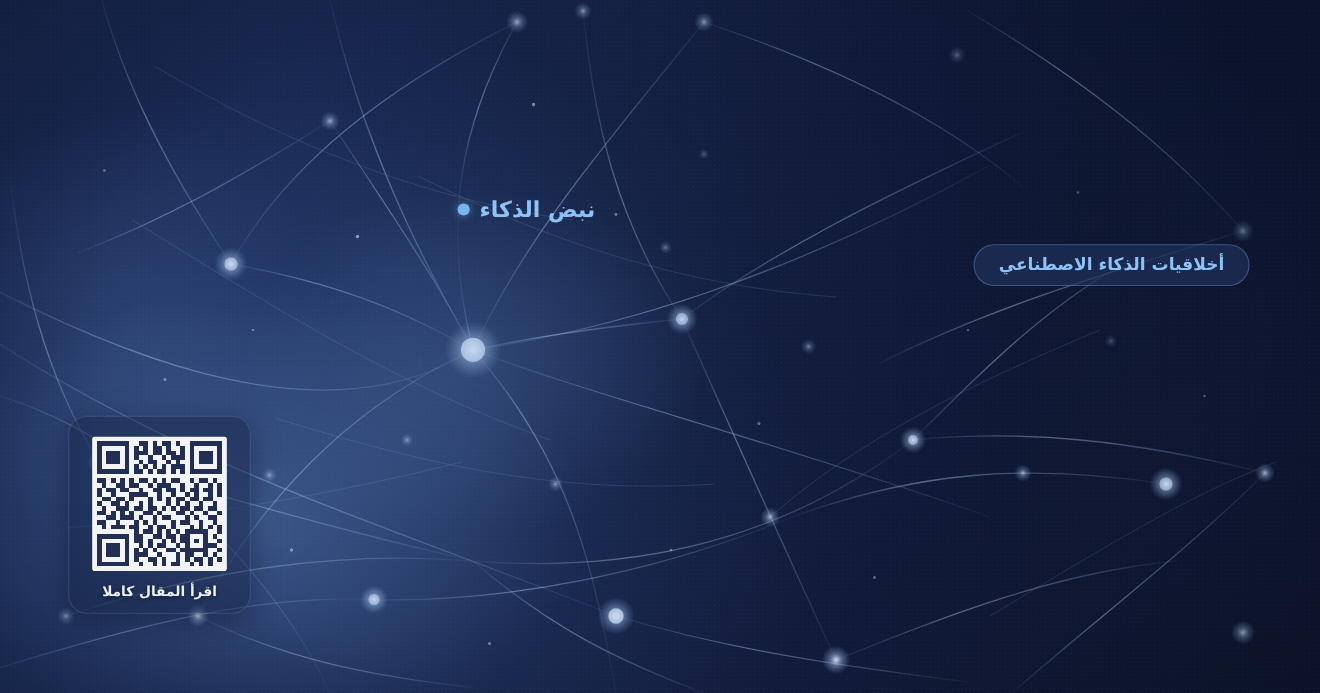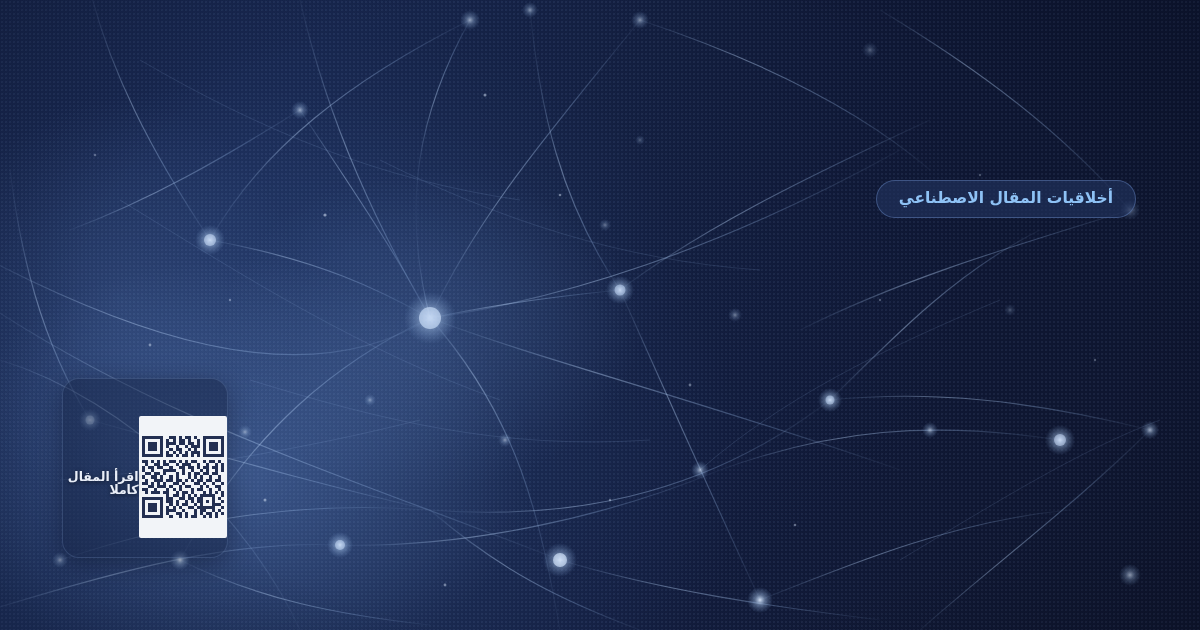--- a/index.html
+++ b/index.html
@@ -64,21 +64,21 @@
   }
 
   
   .qr-card{
     position:absolute;left:62px;top:378px;
     width:166px;height:180px;
     border-radius:17px;
     background:rgba(20,32,66,0.46);
     border:1px solid rgba(140,172,222,0.20);
     box-shadow:0 6px 26px rgba(3,7,20,0.35);
-    display:flex;flex-direction:row;align-items:center;
+    display:flex;flex-direction:column;align-items:center;
     padding-top:18px;box-sizing:border-box;
   }
   .qr-img{
     width:122px;height:122px;display:block;
     background:#f2f4f8;border-radius:2px;
   }
   .qr-caption{
     margin-top:13px;color:#e9eef8;
     font-size:12.5px;font-weight:bold;line-height:1;
     text-shadow:0 1px 4px rgba(0,0,0,0.5);
@@ -216,23 +216,27 @@
       <circle cx="610" cy="500" r="1.2" opacity="0.4"></circle>
       <circle cx="230" cy="300" r="1.2" opacity="0.4"></circle>
     </g>
   </svg>
 
   <div class="dots"></div>
   <div class="vignette"></div>
 
   <div class="content">
 
+    <div class="brand">
+      <span class="brand-dot"></span>
+      <span>نبض الذكاء</span>
+    </div>
 
     <div class="badge-row">
-      <span class="badge">أخلاقيات المقال الاصطناعي</span>
+      <span class="badge">أخلاقيات الذكاء الاصطناعي</span>
     </div>
 
   </div>
 
   <div class="qr-card">
     <svg class="qr-img" viewBox="0 0 29 29" shape-rendering="crispEdges" aria-hidden="true">
       <rect width="29" height="29" fill="#f2f4f8"></rect>
       <g fill="#232f52">
 
         <path d="M1,1h7v7h-7z M2,2h5v5h-5z" fill="#232f52"></path>

